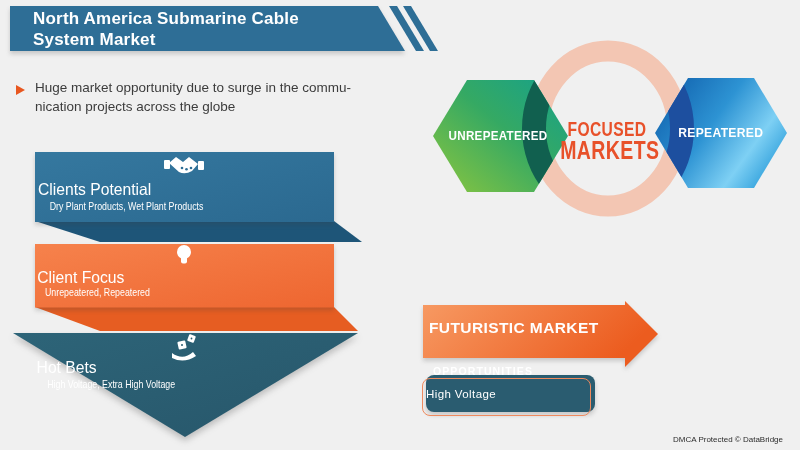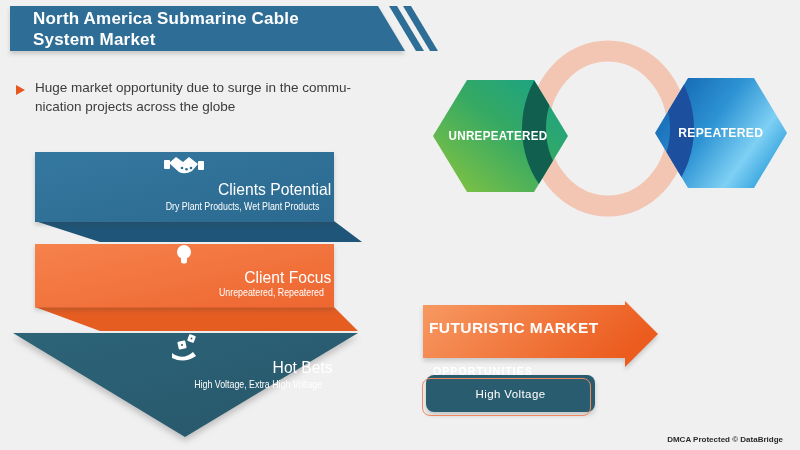--- a/index.html
+++ b/index.html
@@ -13,48 +13,48 @@
   .sh2{filter:drop-shadow(0 3px 2px rgba(60,60,60,.22));}
 
   .banner-title{left:33px;top:8px;width:370px;color:#fff;font-weight:bold;
     font-size:17px;line-height:21px;letter-spacing:.2px;}
   .bullet-marker{left:16px;top:85px;width:0;height:0;
     border-left:9px solid #e8571f;border-top:5.5px solid transparent;
     border-bottom:5.5px solid transparent;}
   .bullet-text{left:35px;top:78px;width:340px;color:#3c3c3c;
     font-size:13.5px;line-height:19px;}
 
-  .fl-text{left:35px;width:299px;text-align:right;color:#fff;}
+  .fl-text{left:35px;width:299px;text-align:left;color:#fff;}
   .fl-title{font-size:16.5px;line-height:20px;}
   .fl-title .cond{display:inline-block;transform:scaleX(.95);transform-origin:center;}
   .fl-sub{font-size:10.5px;line-height:13px;}
   .fl-sub .cond{display:inline-block;transform:scaleX(.84);transform-origin:center;white-space:nowrap;}
 
   .hex-label{width:120px;text-align:center;color:#fff;font-weight:bold;
     font-size:12px;letter-spacing:.3px;}
   .hex-label .cond{display:inline-block;transform:scaleX(.97);transform-origin:center;white-space:nowrap;}
 
   .focused{left:547px;top:120px;width:120px;text-align:center;color:#e8512a;font-weight:bold;}
   .focused .l1{font-size:20px;line-height:19px;display:block;transform:scaleX(.78);transform-origin:center;letter-spacing:.5px;}
   .focused .l2{font-size:25px;line-height:23px;display:block;transform:scaleX(.78);transform-origin:center;letter-spacing:.5px;}
 
   .arrow-title{left:429px;top:319px;width:240px;color:#fff;font-weight:bold;
     font-size:15.5px;letter-spacing:.4px;line-height:18px;}
   .arrow-sub{left:433px;top:337px;width:240px;color:#fff;font-weight:bold;
     font-size:10.5px;letter-spacing:1.1px;line-height:12px;margin-top:28px;}
 
   .btn{position:absolute;top:375px;height:37px;background:#2a5c70;border-radius:8px;
     color:#fff;font-size:11.5px;letter-spacing:.4px;display:flex;align-items:center;
-    justify-content:center;z-index:2;box-shadow:0 3px 5px rgba(0,0,0,.18);}
+    justify-content:flex-start;z-index:2;box-shadow:0 3px 5px rgba(0,0,0,.18);}
   .btn::before{content:"";position:absolute;left:-4px;top:3px;right:4px;bottom:-4px;
     border:1.5px solid #ef8a5e;border-radius:8px;z-index:-1;}
   .btn1{left:426px;width:169px;}
   .btn2{left:614px;width:172px;}
 
-  .dmca{right:17px;top:435px;font-size:8px;font-weight:bold;color:#2b2b2b;}
+  .dmca{right:17px;top:435px;font-size:8px;font-weight:normal;color:#2b2b2b;}
 </style>
 </head>
 <body>
 
 <div class="stage">
 
   <svg class="bg" width="800" height="450" viewBox="0 0 800 450">
     <defs>
       <linearGradient id="gBand1" x1="0" y1="0" x2="1" y2="1">
         <stop offset="0" stop-color="#35789f"></stop>
@@ -172,20 +172,24 @@
     <span class="cond">High Voltage, Extra High Voltage</span>
   </div>
 
   <div class="ov hex-label" style="left:438px;top:129px">
     <span class="cond">UNREPEATERED</span>
   </div>
   <div class="ov hex-label" style="left:661px;top:126px;font-size:12.5px">
     <span class="cond">REPEATERED</span>
   </div>
 
+  <div class="ov focused">
+    <span class="l1">FOCUSED</span>
+    <span class="l2">MARKETS</span>
+  </div>
 
   <div class="ov arrow-title">FUTURISTIC MARKET</div>
   <div class="ov arrow-sub">OPPORTUNITIES</div>
 
   <div class="btn btn1">
     <span>High Voltage</span>
   </div>
 
   <div class="ov dmca">DMCA Protected © DataBridge</div>
 

